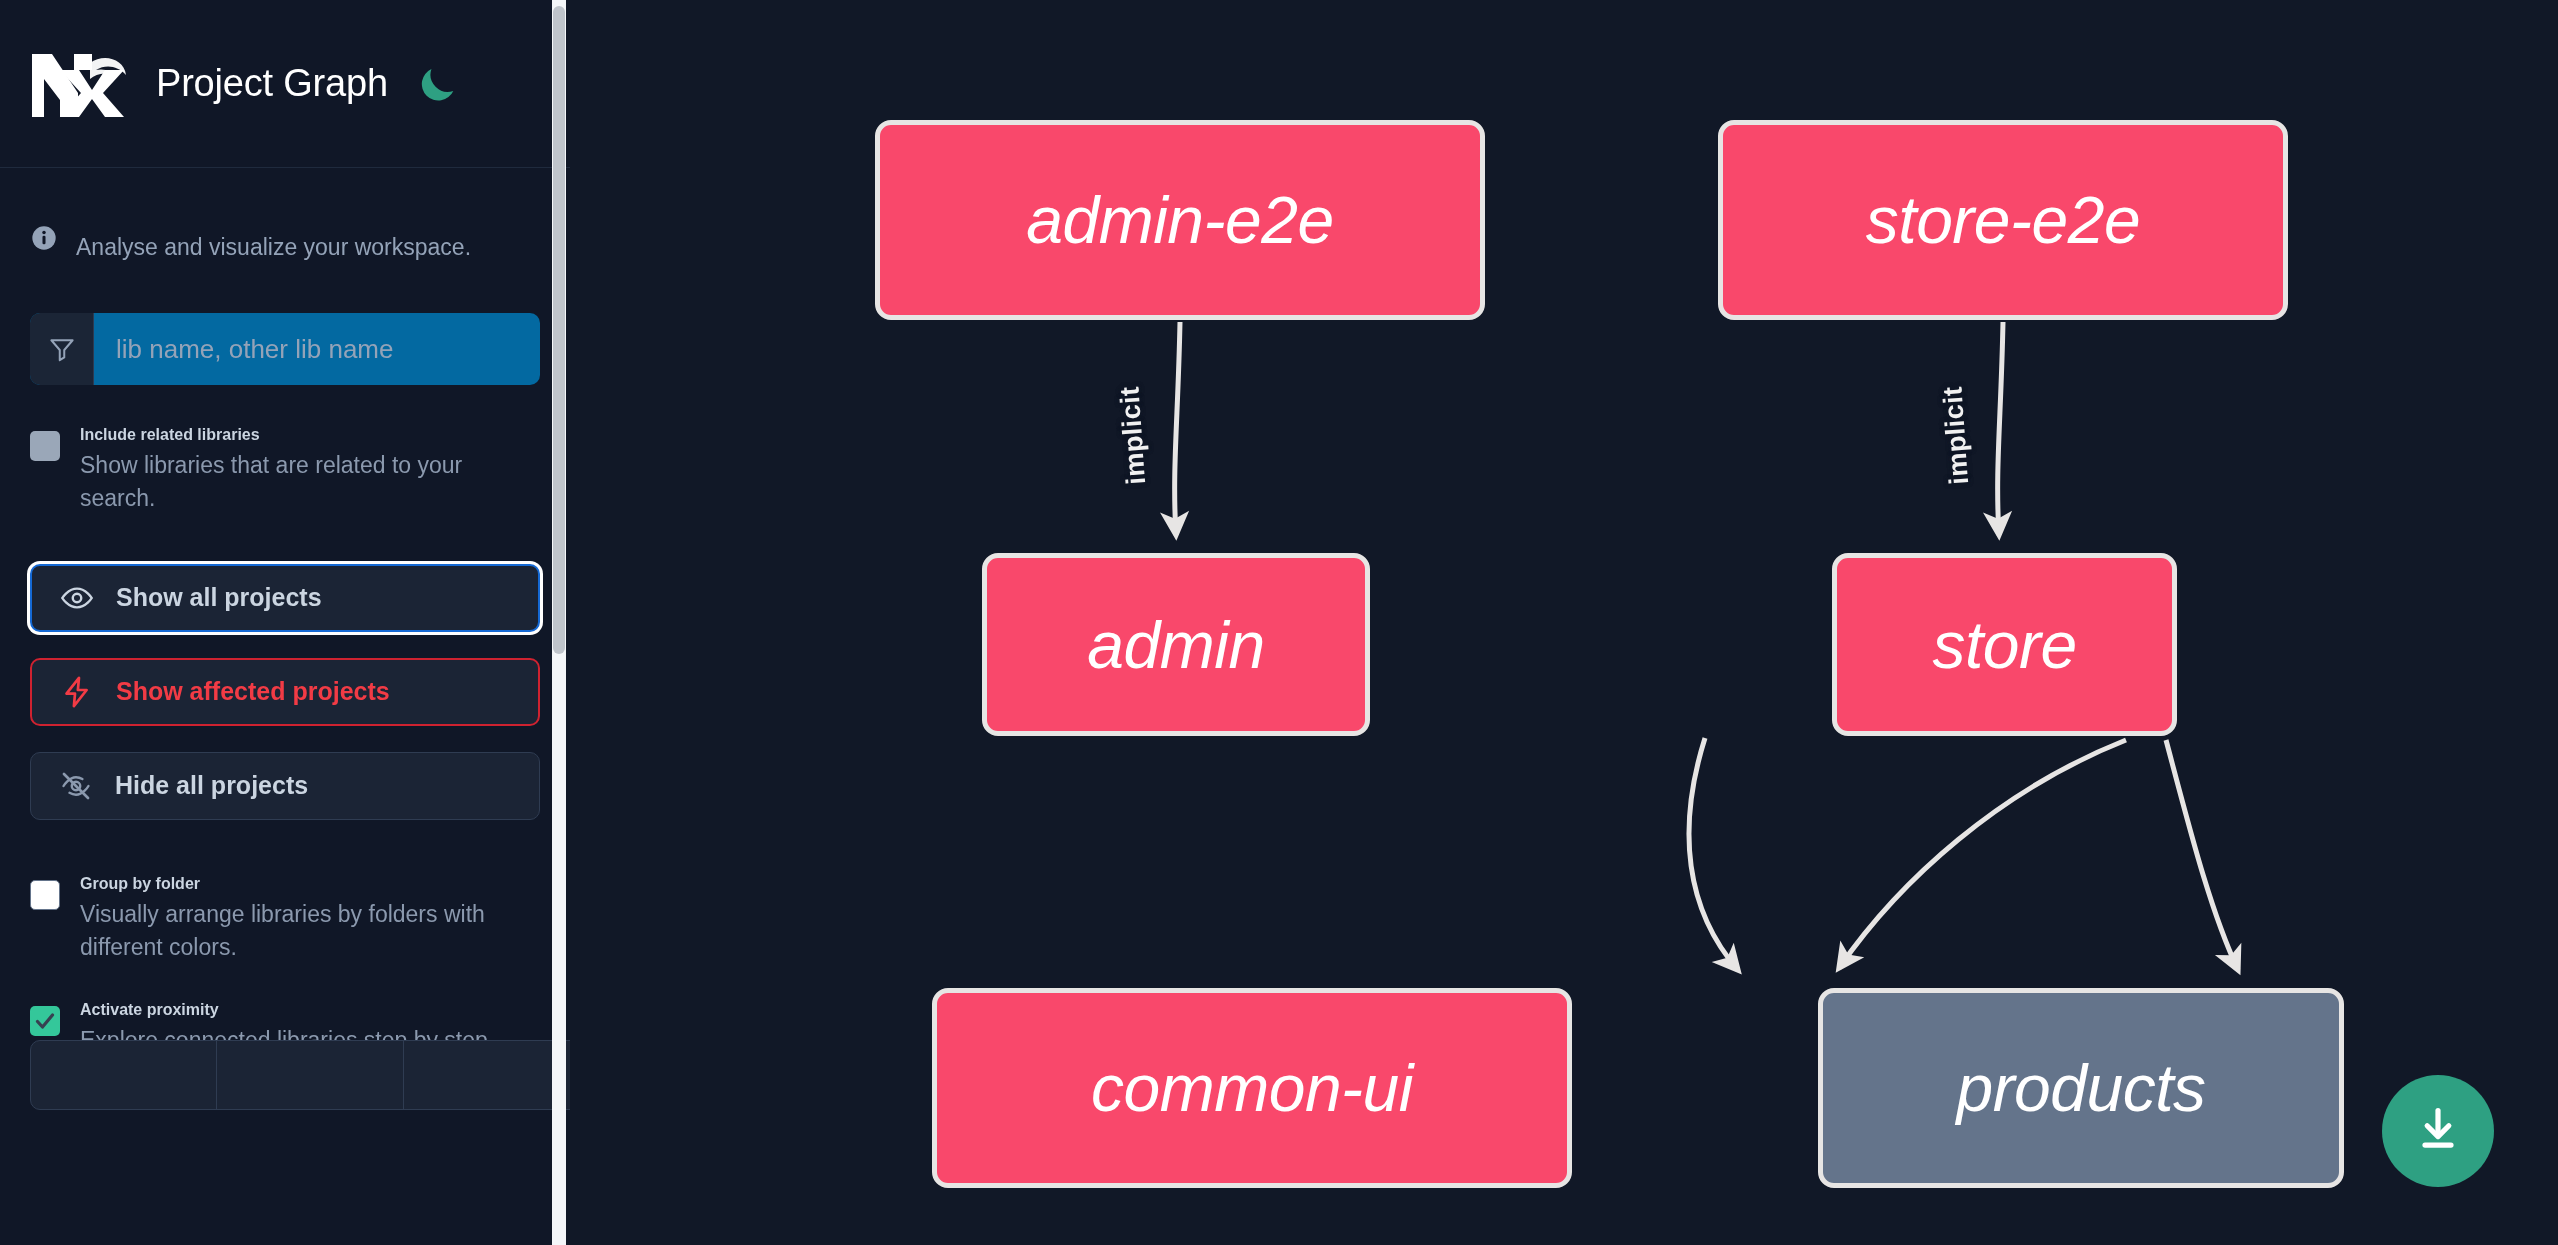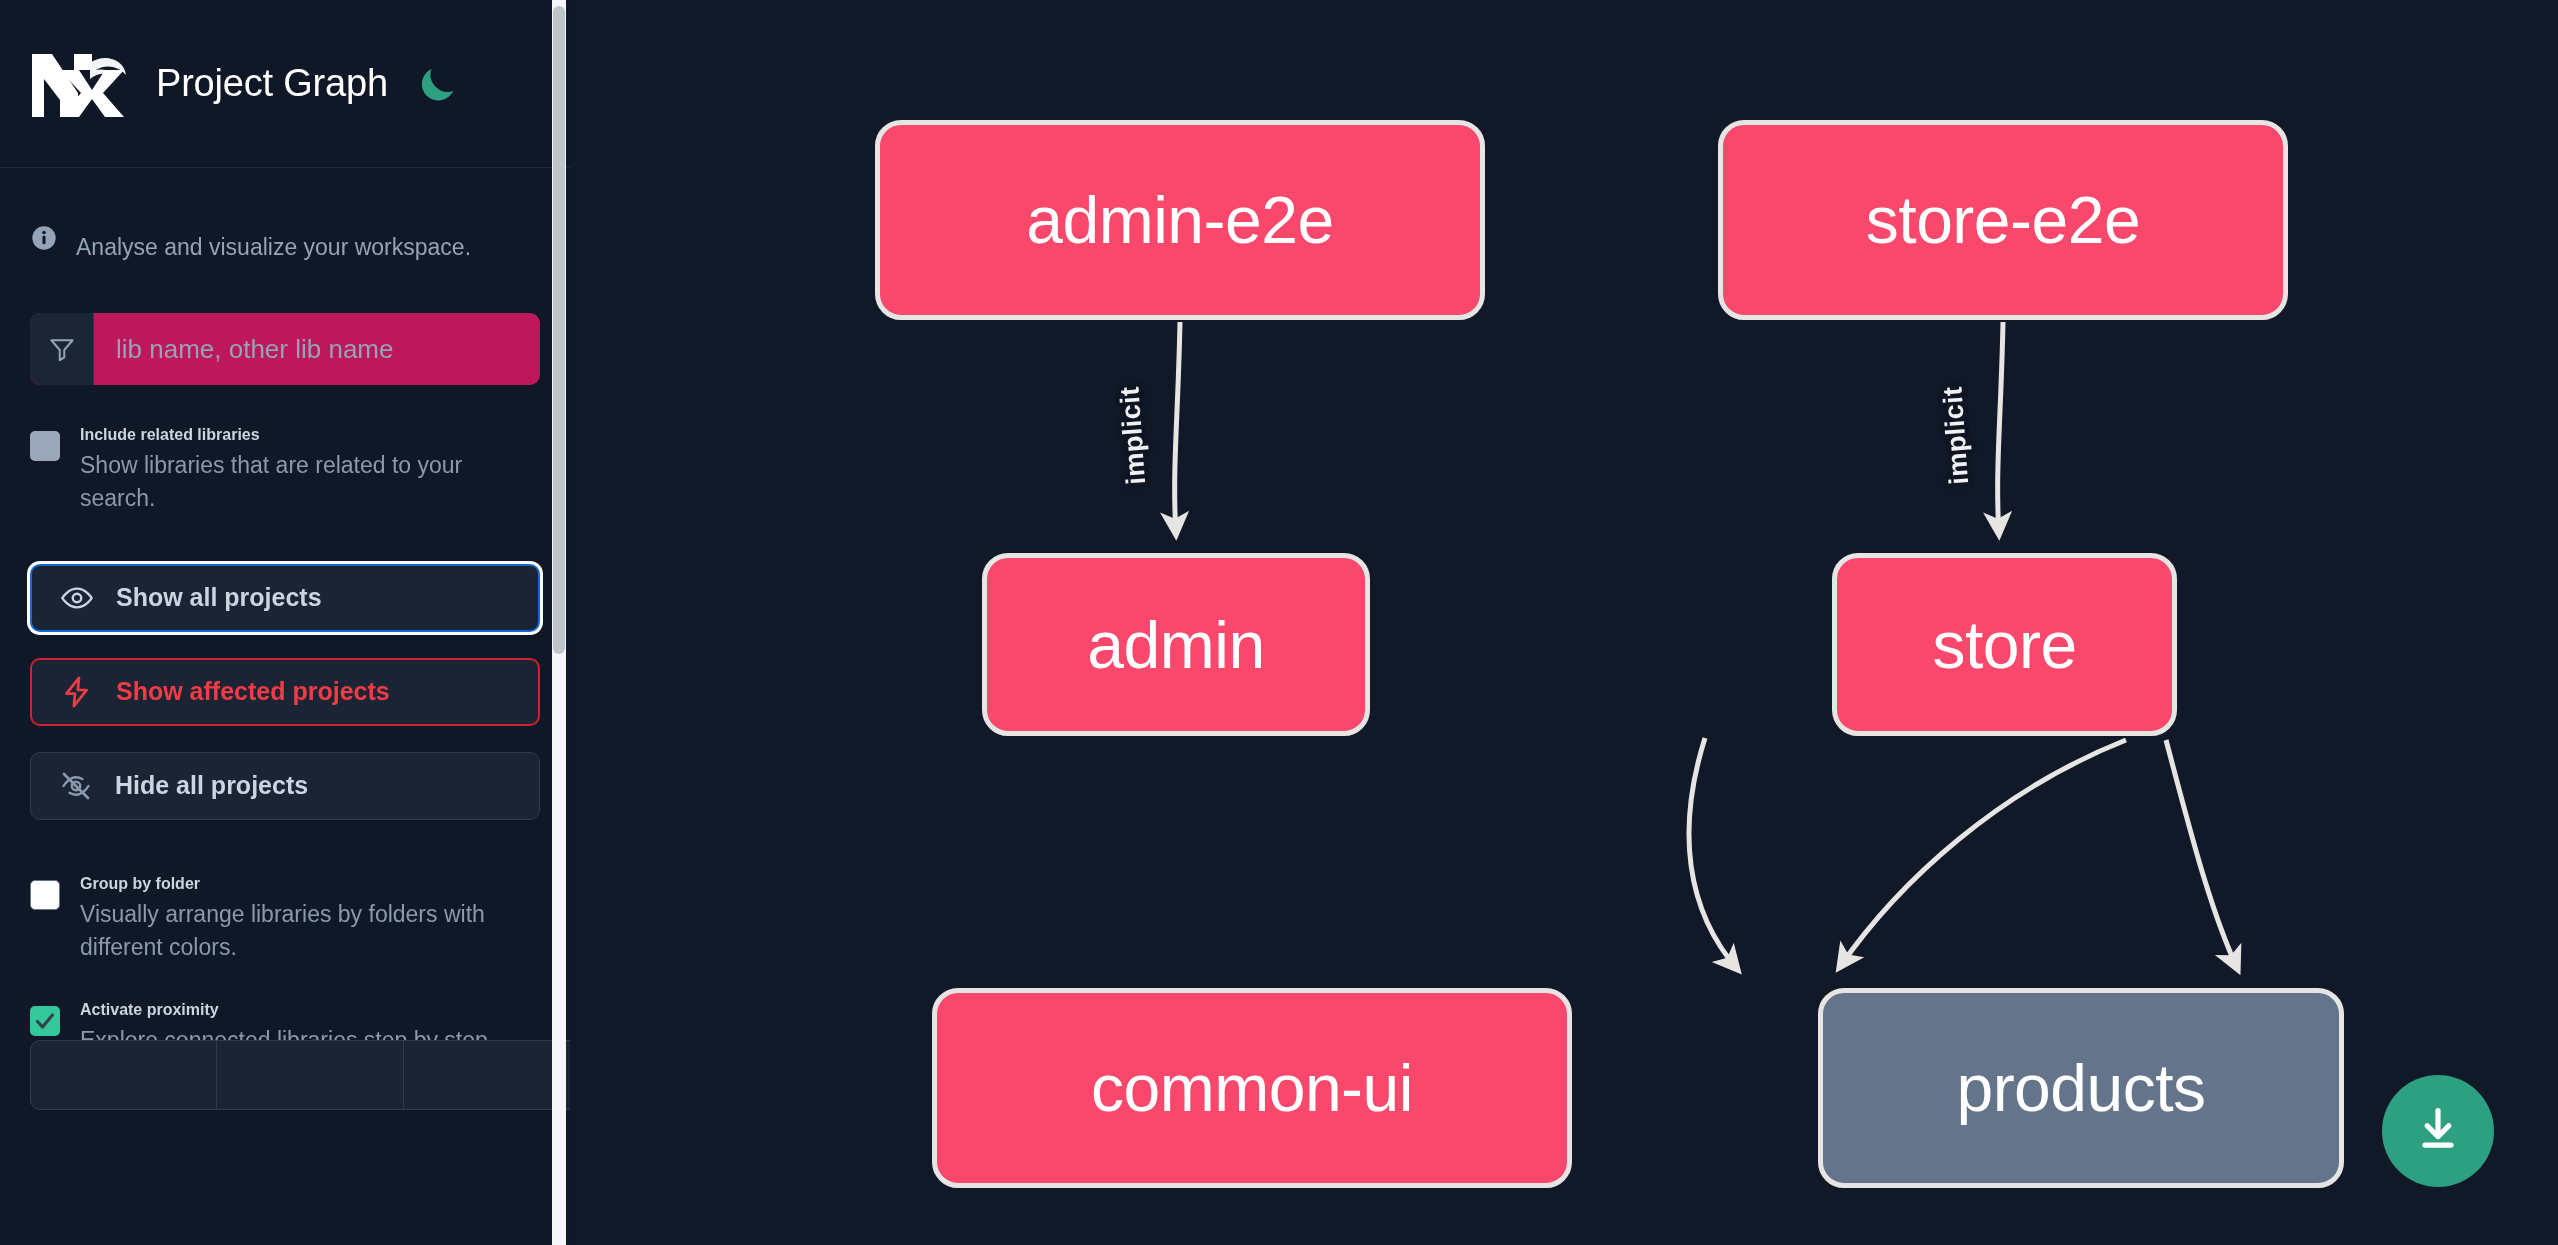--- a/index.html
+++ b/index.html
@@ -46,21 +46,21 @@
     padding-top: 46px;
   }
   .info-icon { width: 28px; height: 28px; flex: 0 0 auto; }
   .info-text { color: #94a3b8; font-size: 23px; margin-top: 20px; }
 
   
   #search-wrap {
     margin-top: 52px;
     height: 72px;
     display: flex;
-    background: #be185d;
+    background: #0369a1;
     border-radius: 10px;
     overflow: hidden;
   }
   #filter-icon-box {
     width: 64px; display: flex; align-items: center; justify-content: center;
     border-right: 1px solid #2d3a50;
     background: #1b2536;
   }
   #filter-icon { width: 30px; height: 30px; }
   #search-input {
@@ -136,24 +136,25 @@
   #graph {
     position: relative;
     flex: 1; height: 1245px;
     background: #111827;
     overflow: hidden;
   }
   #graph-svg { position: absolute; inset: 0; width: 100%; height: 100%; }
 
   .gnode {
     position: absolute;
-    border-radius: 26px;
+    border-radius: 16px;
     border: 5px solid #e7e5e4;
     display: flex; align-items: center; justify-content: center;
     cursor: pointer;
+    font-style: italic;
   }
   .gnode .nlabel {
     color: #ffffff;
     font-size: 66px;
     font-weight: 400;
     letter-spacing: -0.5px;
     white-space: nowrap;
   }
   .gnode.pink { background: #F9486B; }
   .gnode.grey { background: #64748B; }

